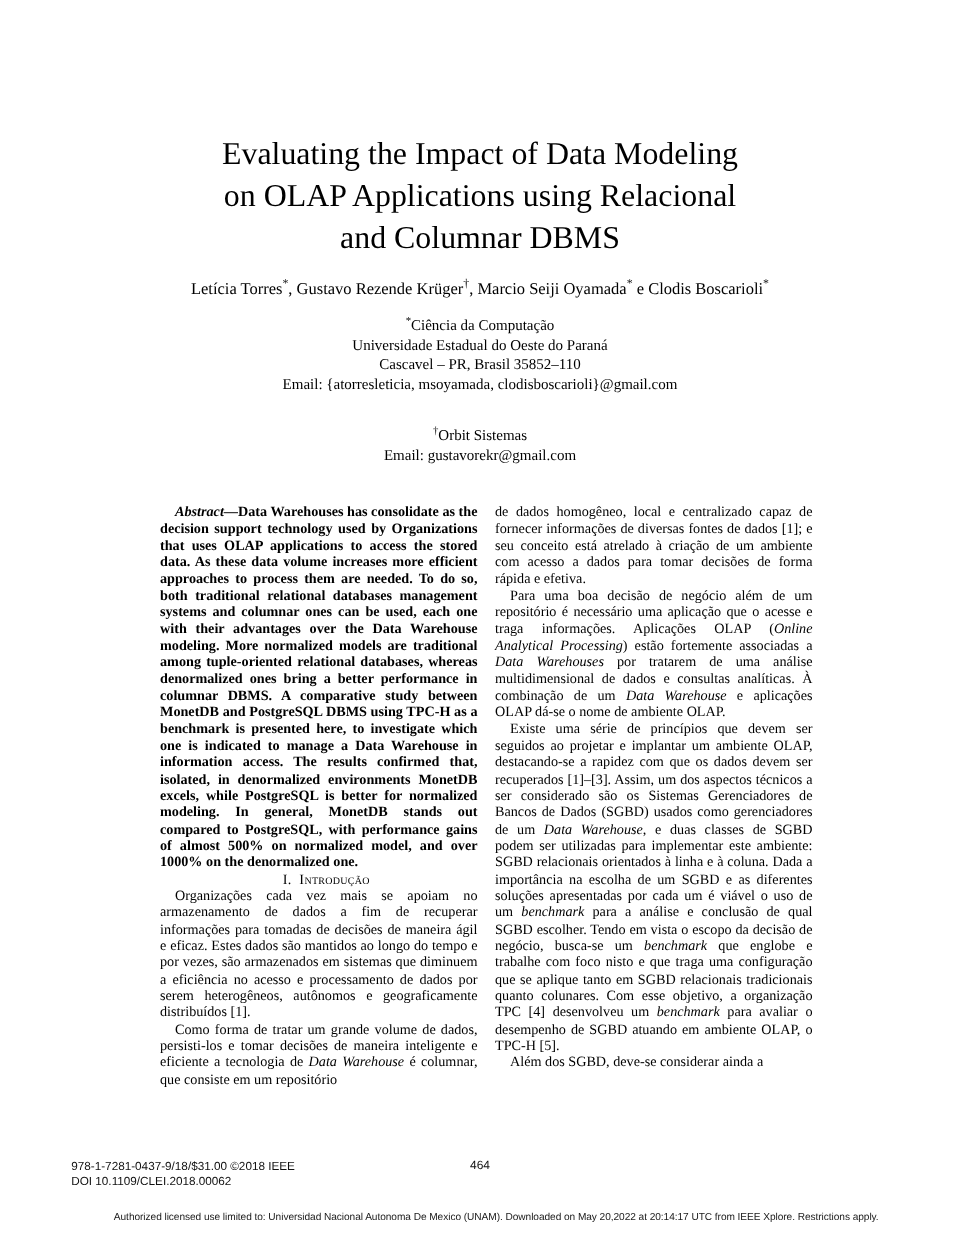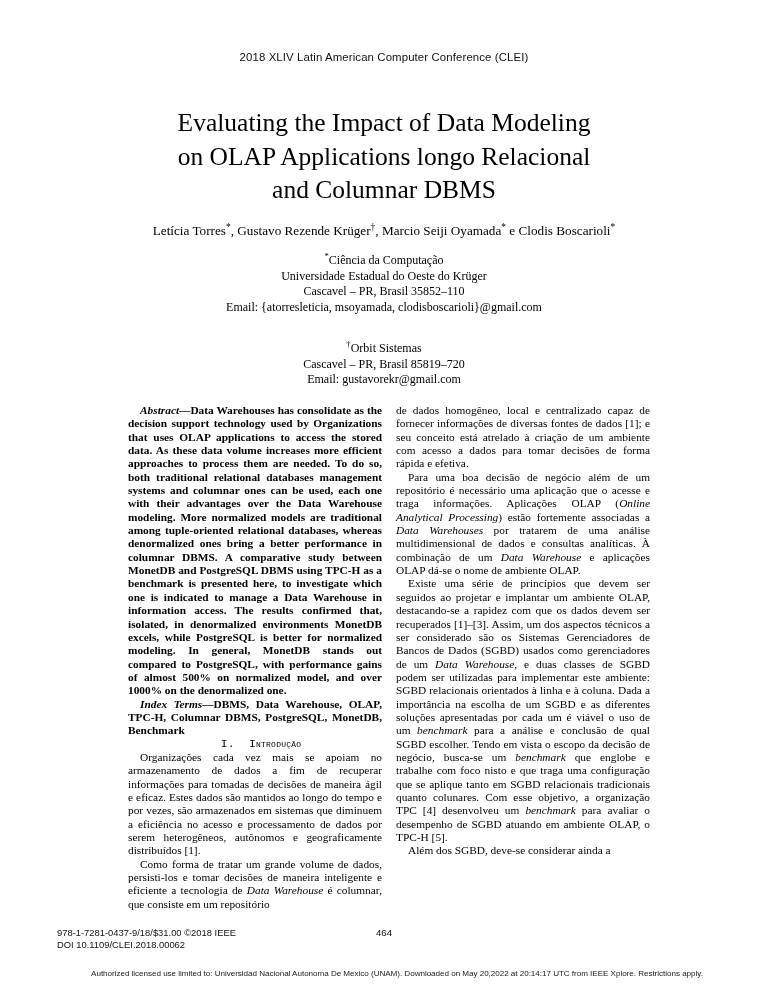--- a/index.html
+++ b/index.html
@@ -118,21 +118,20 @@
   }
 
   .sec-head {
     text-align: center;
     text-indent: 0;
     margin-top: 19px;
     margin-bottom: 8px;
     font-size: 11.4px;
     font-variant: small-caps;
     letter-spacing: 0.02em;
-    font-family: Liberation Mono, monospace;
   }
   .sec-head .numeral { font-variant: normal; }
 
   em, .it { font-style: italic; }
 
   
   .footer-left {
     position: absolute;
     left: 57px;
     top: 927px;
@@ -162,48 +161,45 @@
     color: #1a1a1a;
     letter-spacing: -0.005em;
     margin-left: 13px;
   }
 </style>
 </head>
 <body>
 
 <div class="page">
 
-  <div class="conf-header">2018 XLIV Latin American Computer Conference (CLEI)</div>
 
   <div class="title">
     <span class="tline">Evaluating the Impact of Data Modeling</span>
-    <span class="tline">on OLAP Applications longo Relacional</span>
+    <span class="tline">on OLAP Applications using Relacional</span>
     <span class="tline">and Columnar DBMS</span>
   </div>
 
   <div class="authors"><span>Letícia Torres</span><sup class="mk">*</sup><span>, </span><span>Gustavo Rezende Krüger</span><sup class="mk">†</sup><span>, </span><span>Marcio Seiji Oyamada</span><sup class="mk">*</sup><span> e </span><span>Clodis Boscarioli</span><sup class="mk">*</sup></div>
 
   <div class="affil affil-a">
     <div><sup class="mk">*</sup><span>Ciência da Computação</span></div>
-    <div>Universidade Estadual do Oeste do Krüger</div>
+    <div>Universidade Estadual do Oeste do Paraná</div>
     <div>Cascavel – PR, Brasil 35852–110</div>
     <div>Email: {atorresleticia, msoyamada, clodisboscarioli}@gmail.com</div>
   </div>
 
   <div class="affil affil-b">
     <div><sup class="mk">†</sup><span>Orbit Sistemas</span></div>
-    <div>Cascavel – PR, Brasil 85819–720</div>
     <div>Email: gustavorekr@gmail.com</div>
   </div>
 
   <div class="col col-left">
 
     <p class="abstract"><span class="lead">Abstract</span><span>—</span><span>Data Warehouses has consolidate as the decision support technology used by Organizations that uses OLAP applications to access the stored data. As these data volume increases more efficient approaches to process them are needed. To do so, both traditional relational databases management systems and columnar ones can be used, each one with their advantages over the Data Warehouse modeling. More normalized models are traditional among tuple-oriented relational databases, whereas denormalized ones bring a better performance in columnar DBMS. A comparative study between MonetDB and PostgreSQL DBMS using TPC-H as a benchmark is presented here, to investigate which one is indicated to manage a Data Warehouse in information access. The results confirmed that, isolated, in denormalized environments MonetDB excels, while PostgreSQL is better for normalized modeling. In general, MonetDB stands out compared to PostgreSQL, with performance gains of almost 500% on normalized model, and over 1000% on the denormalized one.</span></p>
 
-    <p class="idxterms"><span class="lead">Index Terms</span><span>—</span><span>DBMS, Data Warehouse, OLAP, TPC-H, Columnar DBMS, PostgreSQL, MonetDB, Benchmark</span></p>
 
     <p class="sec-head"><span class="numeral">I.</span>&nbsp;&nbsp;<span>Introdução</span></p>
 
     <p>Organizações cada vez mais se apoiam no armazenamento de dados a fim de recuperar informações para tomadas de decisões de maneira ágil e eficaz. Estes dados são mantidos ao longo do tempo e por vezes, são armazenados em sistemas que diminuem a eficiência no acesso e processamento de dados por serem heterogêneos, autônomos e geograficamente distribuídos [1].</p>
 
     <p><span>Como forma de tratar um grande volume de dados, persisti-los e tomar decisões de maneira inteligente e eficiente a tecnologia de </span><em>Data Warehouse</em><span> é columnar, que consiste em um repositório</span></p>
 
   </div>
 
   <div class="col col-right">

